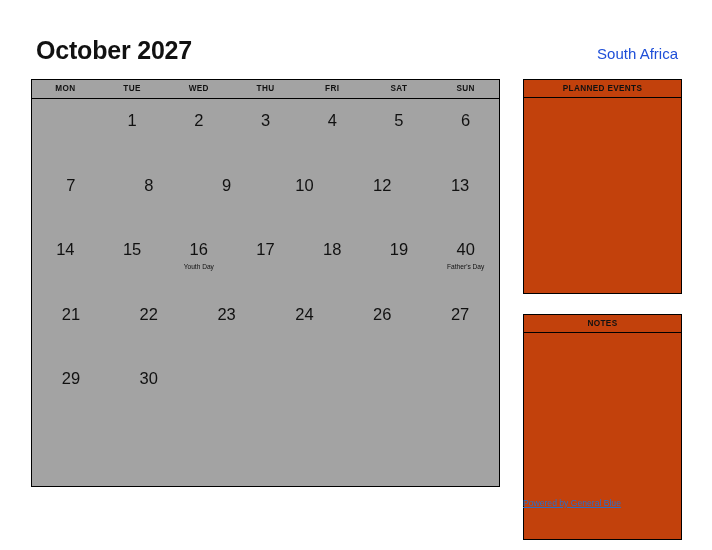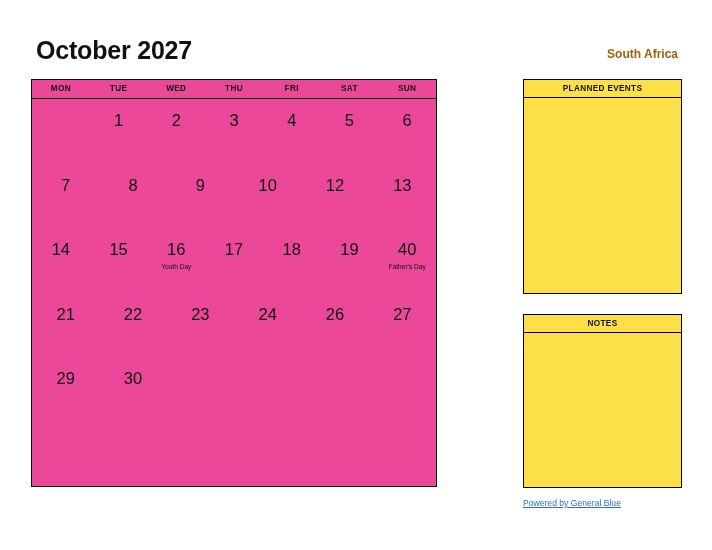--- a/index.html
+++ b/index.html
@@ -32,38 +32,38 @@
     letter-spacing: -0.2px;
     line-height: 30px;
     color: #111111;
     white-space: nowrap;
   }
 
   .country-title {
     position: absolute;
     right: 34px;
     top: 45px;
-    font-size: 12px;
-    font-weight: bold;
+    font-size: 15px;
+    font-weight: normal;
     line-height: 18px;
-    color: #a16207;
+    color: #1d4ed8;
     white-space: nowrap;
     text-align: right;
   }
 
   
   .calendar {
     position: absolute;
     left: 31px;
     top: 79px;
-    width: 406px;
+    width: 469px;
     height: 408px;
     border: 1.3px solid #000000;
     box-sizing: border-box;
-    background: #ec4899;
+    background: #a3a3a3;
   }
 
   .weekday-row {
     display: flex;
     width: 100%;
     height: 19px;
     border-bottom: 1.3px solid #000000;
     box-sizing: border-box;
   }
   .weekday-cell {
@@ -109,29 +109,29 @@
     overflow: hidden;
   }
 
   
   .panel {
     position: absolute;
     left: 523px;
     width: 159px;
     border: 1.3px solid #000000;
     box-sizing: border-box;
-    background: #fde047;
+    background: #c2410c;
   }
   .panel-events {
     top: 79px;
     height: 215px;
   }
   .panel-notes {
     top: 314px;
-    height: 174px;
+    height: 226px;
   }
   .panel-header {
     height: 18px;
     border-bottom: 1.3px solid #000000;
     text-align: center;
     font-size: 8.2px;
     font-weight: bold;
     letter-spacing: 0.35px;
     line-height: 17px;
     color: #111111;

